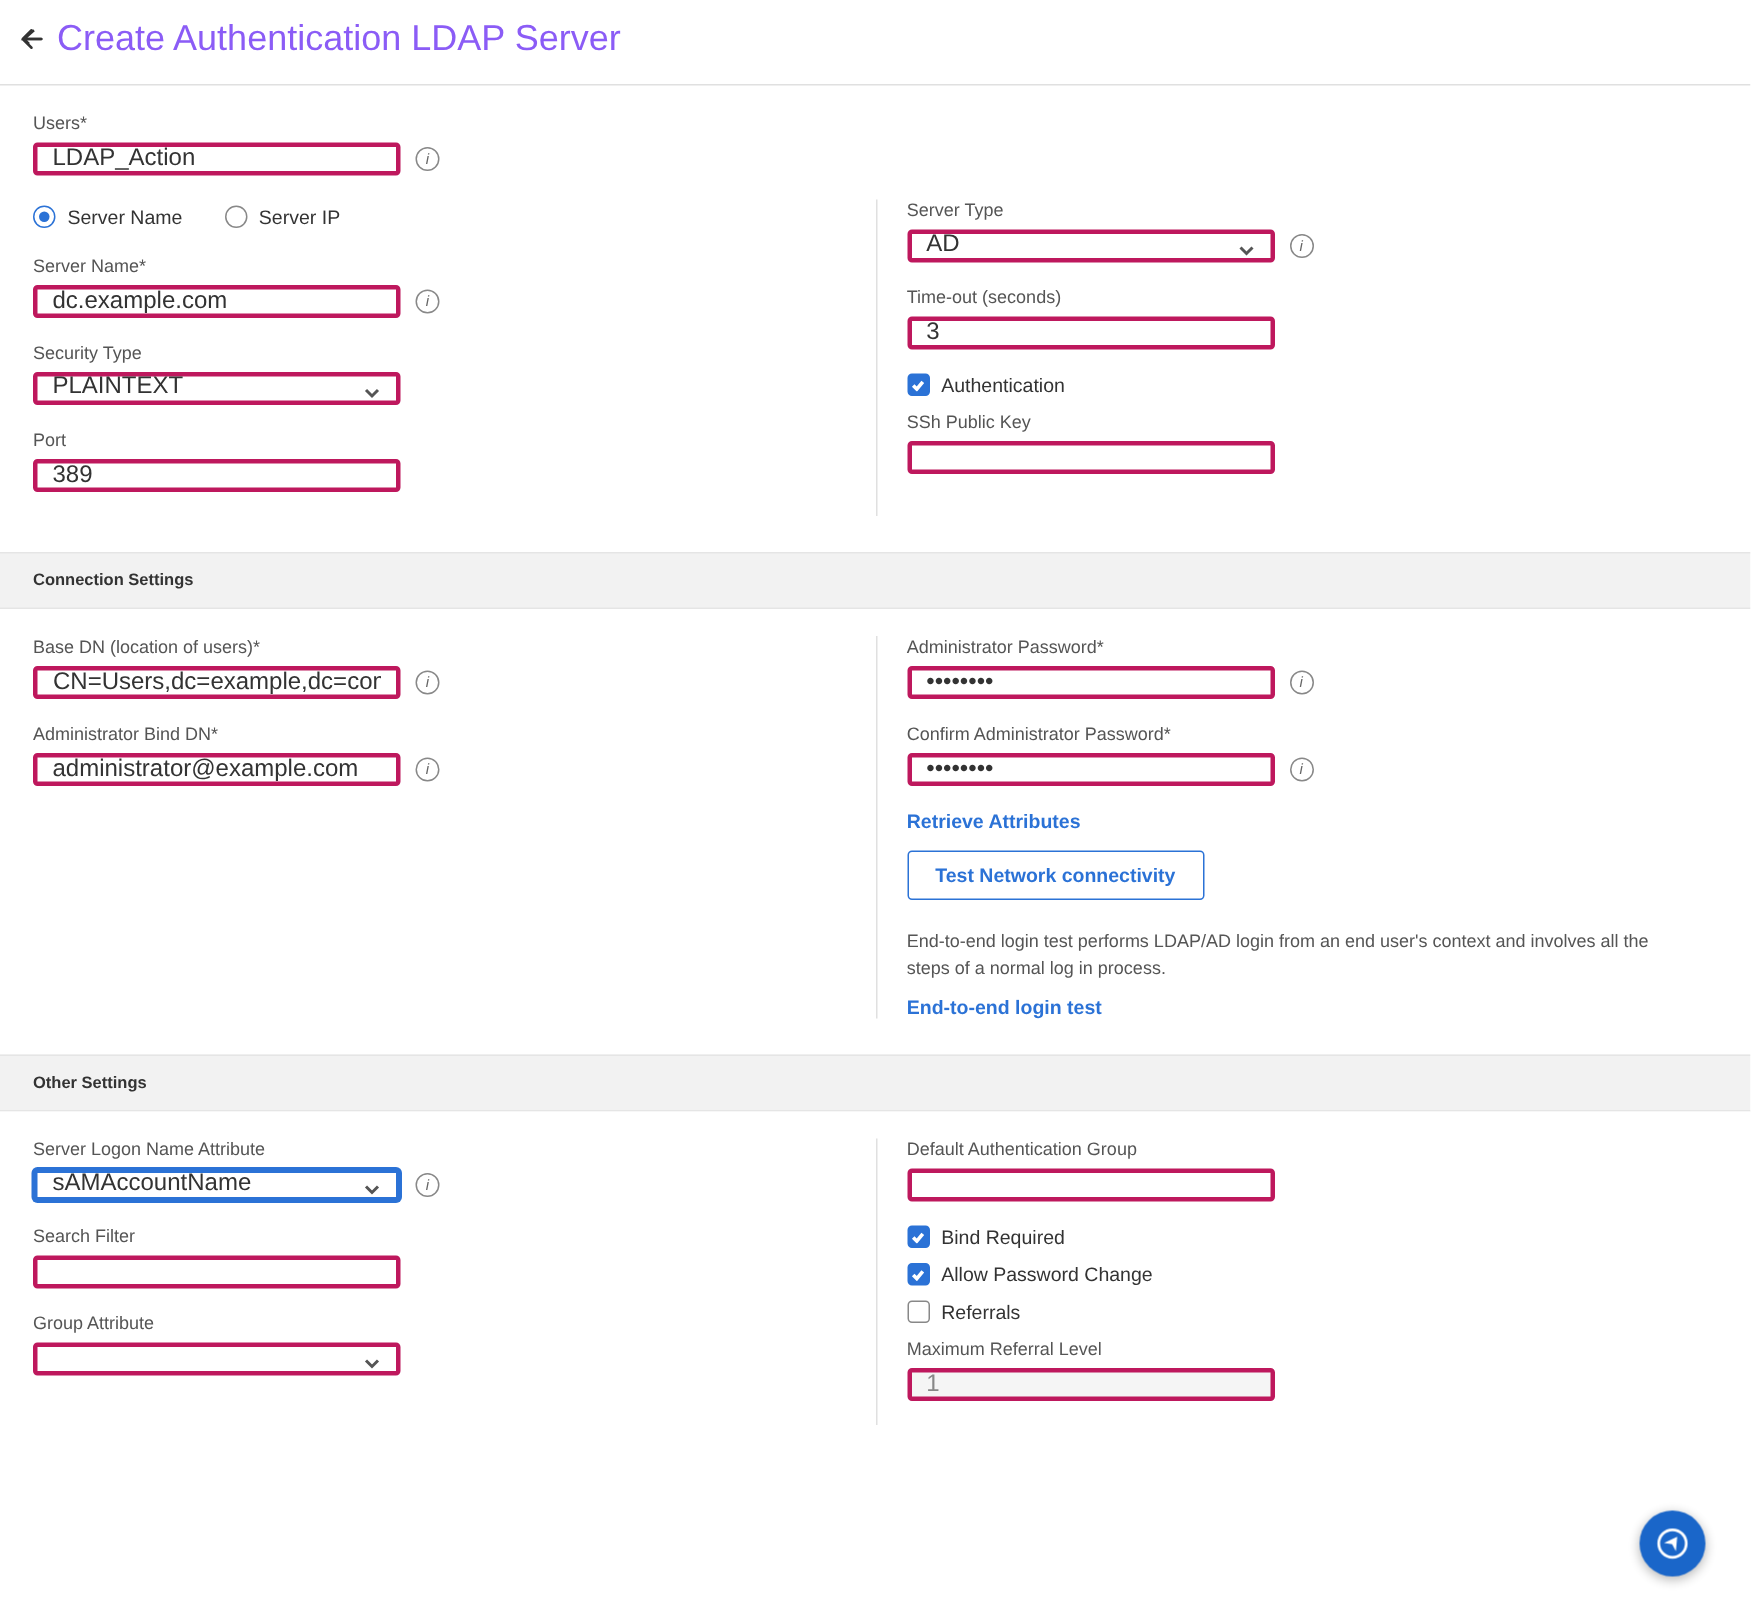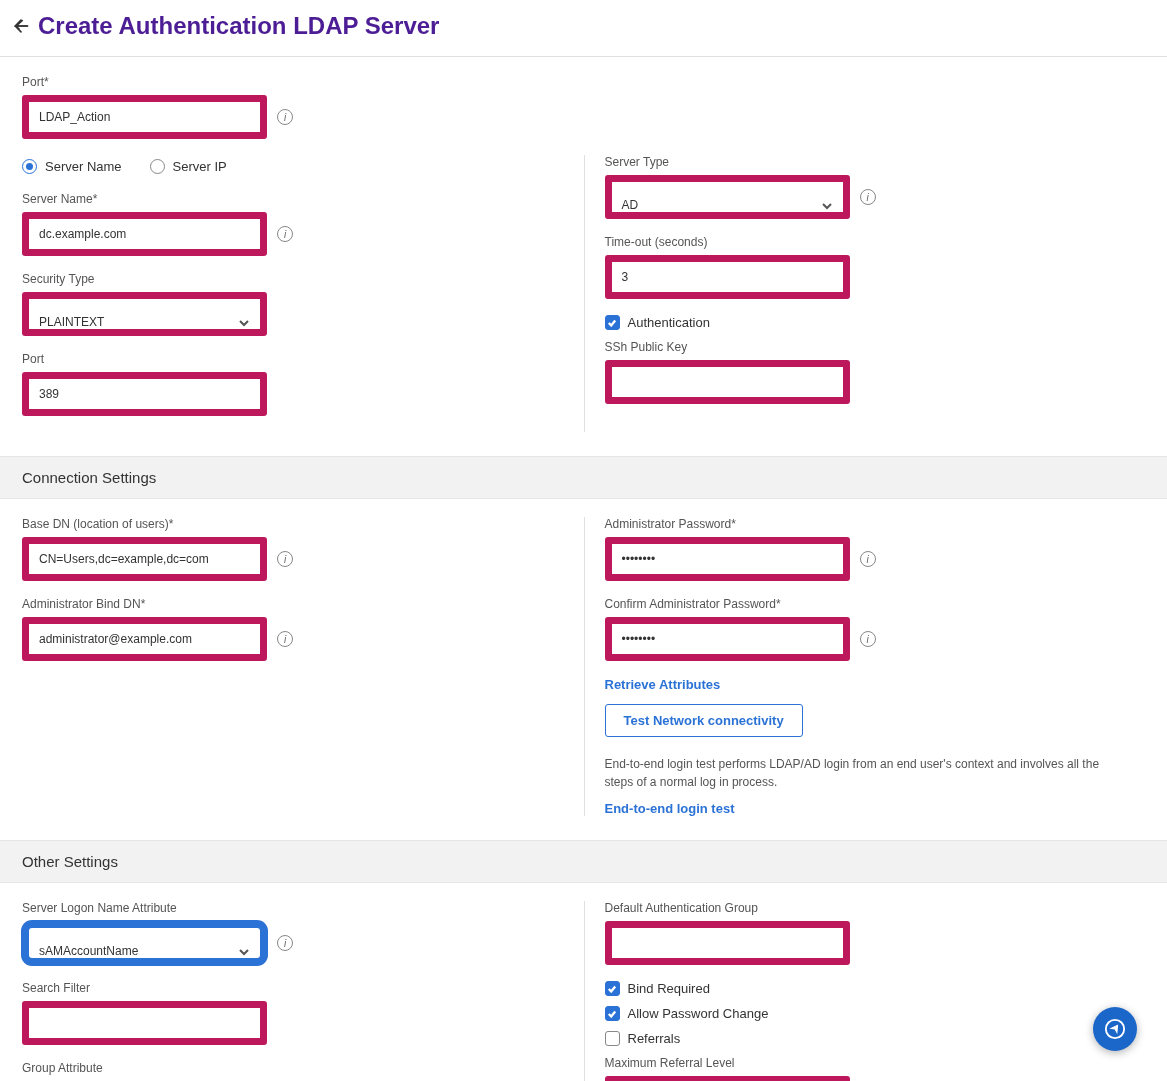--- a/index.html
+++ b/index.html
@@ -17,35 +17,35 @@
   }
   .back-arrow {
     width: 22px; height: 22px;
     margin-right: 6px;
     display: inline-flex; align-items: center; justify-content: center;
     cursor: pointer;
   }
   .back-arrow svg { stroke: #333; fill: none; stroke-width: 2; }
   .page-title {
     font-size: 24px;
-    font-weight: 700;
-    color: #4c1d95;
+    font-weight: 400;
+    color: #8b5cf6;
   }
   .panel {
     border-top: 1px solid #e0e0e0;
     background: #fff;
     padding: 18px 22px 24px;
   }
   .section-header {
     background: #f2f2f2;
     padding: 12px 22px;
     border-top: 1px solid #e5e5e5;
     border-bottom: 1px solid #e5e5e5;
-    font-size: 15px;
-    font-weight: 400;
+    font-size: 11px;
+    font-weight: 700;
     color: #333;
   }
   .two-col {
     display: flex;
   }
   .col {
     flex: 0 0 50%;
     padding-right: 20px;
   }
   .col-right {
@@ -60,39 +60,38 @@
     font-size: 12px;
     color: #555;
     margin-bottom: 6px;
   }
   .field-row {
     display: flex;
     align-items: center;
   }
   .text-input, .select {
     width: 245px;
-    height: 44px;
-    border: 7px solid #be185d;
+    height: 22px;
+    border: 3px solid #be185d;
     border-radius: 3px;
     padding: 0 10px;
-    font-size: 12px;
+    font-size: 16px;
     color: #333;
     background: #fff;
   }
   .select {
     position: relative;
     display: flex;
     align-items: flex-end;
     justify-content: space-between;
     cursor: pointer;
   }
   .select-focused {
     border-color: #2b72d6;
     box-shadow: 0 0 0 1px #2b72d6;
-    border-radius: 10px;
   }
   .chevron-down {
     width: 12px; height: 12px;
   }
   .chevron-down svg { stroke: #555; fill: none; stroke-width: 2; }
   .info-icon {
     width: 16px; height: 16px;
     margin-left: 10px;
     border: 1px solid #888;
     border-radius: 50%;
@@ -192,21 +191,21 @@
     <svg viewBox="0 0 24 24" width="20" height="20">
         <path d="M14 5 L6 12 L14 12 M6 12 L20 12 M6 12 C6 12 9 15 10 16"></path>
         <path d="M12 5 L5 12 L12 19 M5 12 H20" stroke-linecap="round" stroke-linejoin="round"></path>
       </svg>
   </span>
   <span class="page-title">Create Authentication LDAP Server</span>
 </div>
 
 <div class="panel">
   <div class="field">
-    <label class="field-label">Port*</label>
+    <label class="field-label">Users*</label>
     <div class="field-row">
       <input class="text-input" value="LDAP_Action" style="">
       <span class="info-icon">i</span>
     </div>
   </div>
 
   <div class="two-col" style="margin-top:10px;">
     <div class="col">
       <div class="radio-group">
         <div class="radio-option">

